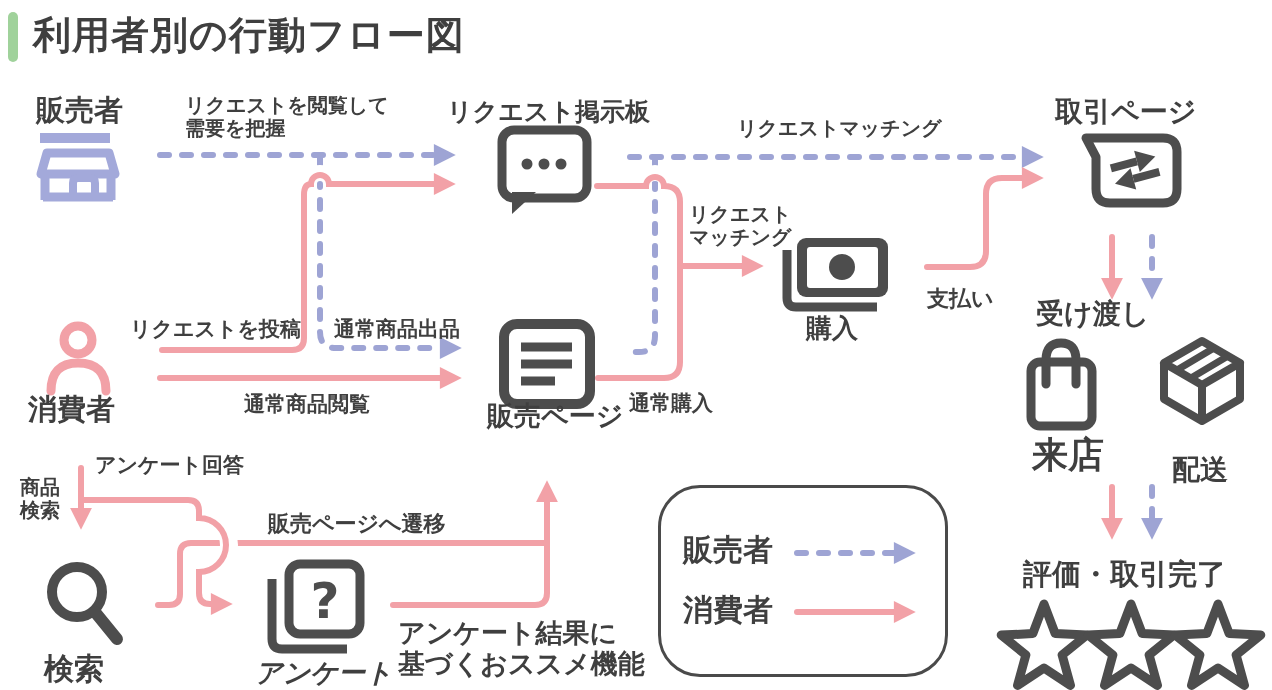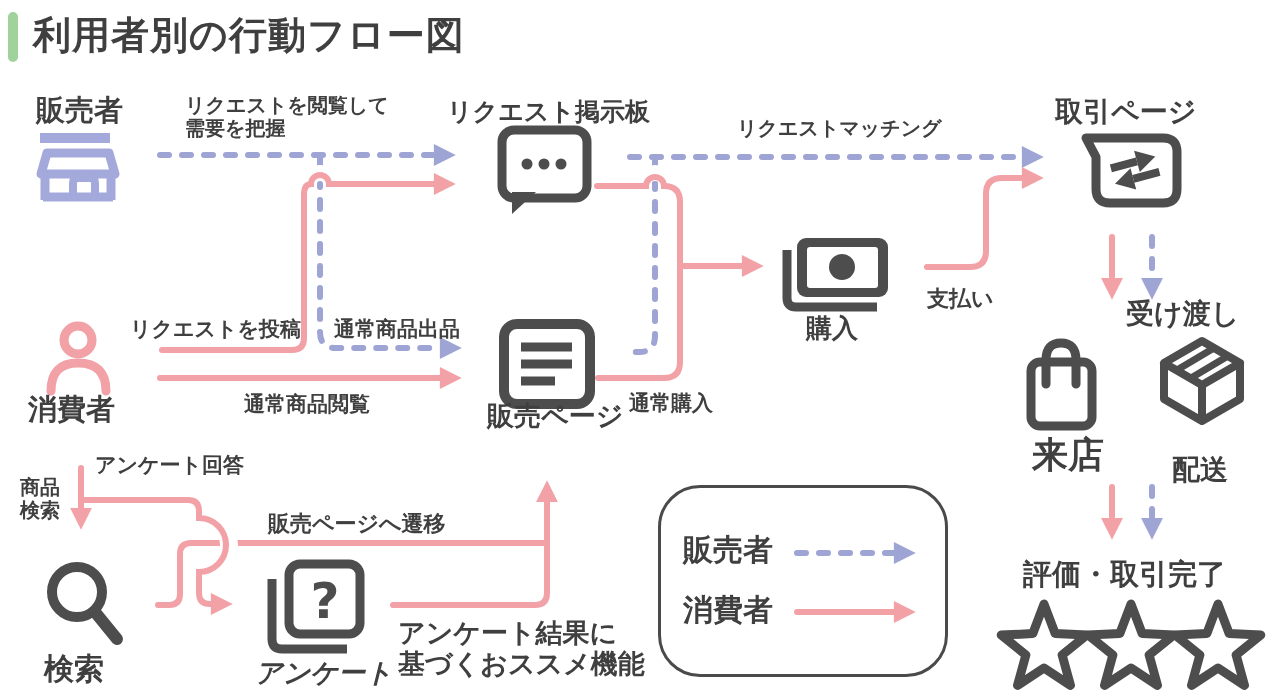--- a/index.html
+++ b/index.html
@@ -136,33 +136,35 @@
 
   <div class="title-bar"></div>
   <div class="page-title">利用者別の行動フロー図</div>
 
   <div class="lbl node" style="left:36px;top:94px;font-size:29px;">販売者</div>
   <div class="lbl node" style="left:28px;top:393px;font-size:29px;">消費者</div>
   <div class="lbl node" style="left:447px;top:98px;font-size:25px;">リクエスト掲示板</div>
   <div class="lbl node" style="left:487px;top:403px;font-size:27px;font-family:Liberation Mono, monospace;">販売ページ</div>
   <div class="lbl node" style="left:1055px;top:96px;font-size:28px;">取引ページ</div>
   <div class="lbl node" style="left:806px;top:314px;font-size:26px;">購入</div>
-  <div class="lbl node" style="left:1126px;top:298px;font-size:28px;">受け渡し</div>
+  <div class="lbl node" style="left:1036px;top:298px;font-size:28px;">受け渡し</div>
   <div class="lbl node" style="left:1032px;top:434px;font-size:36px;">来店</div>
   <div class="lbl node" style="left:1172px;top:434px;font-size:28px;margin-top:20px;">配送</div>
   <div class="lbl node" style="left:1023px;top:558px;font-size:29px;">評価・取引完了</div>
   <div class="lbl node" style="left:44px;top:652px;font-size:30px;">検索</div>
   <div class="lbl node" style="left:255px;top:657px;font-size:27px;font-style:italic;">アンケート</div>
 
   <div class="lbl edge pre" style="left:185px;top:94px;font-size:20px;">リクエストを閲覧して
 需要を把握</div>
   <div class="lbl edge" style="left:130px;top:317px;font-size:21px;">リクエストを投稿</div>
   <div class="lbl edge" style="left:737px;top:117px;font-size:20px;">リクエストマッチング</div>
   <div class="lbl edge" style="left:334px;top:317px;font-size:21px;">通常商品出品</div>
   <div class="lbl edge" style="left:244px;top:392px;font-size:21px;">通常商品閲覧</div>
+  <div class="lbl edge pre" style="left:689px;top:203px;font-size:20px;">リクエスト
+マッチング</div>
   <div class="lbl edge" style="left:629px;top:391px;font-size:21px;">通常購入</div>
   <div class="lbl edge" style="left:927px;top:286px;font-size:22px;">支払い</div>
   <div class="lbl edge pre" style="left:20px;top:476px;font-size:20px;">商品
 検索</div>
   <div class="lbl edge" style="left:95px;top:453px;font-size:21px;">アンケート回答</div>
   <div class="lbl edge" style="left:268px;top:511px;font-size:22px;">販売ページへ遷移</div>
   <div class="lbl edge pre" style="left:398px;top:617px;font-size:27px;">アンケート結果に
 基づくおススメ機能</div>
 
   <div class="legend-box"></div>

